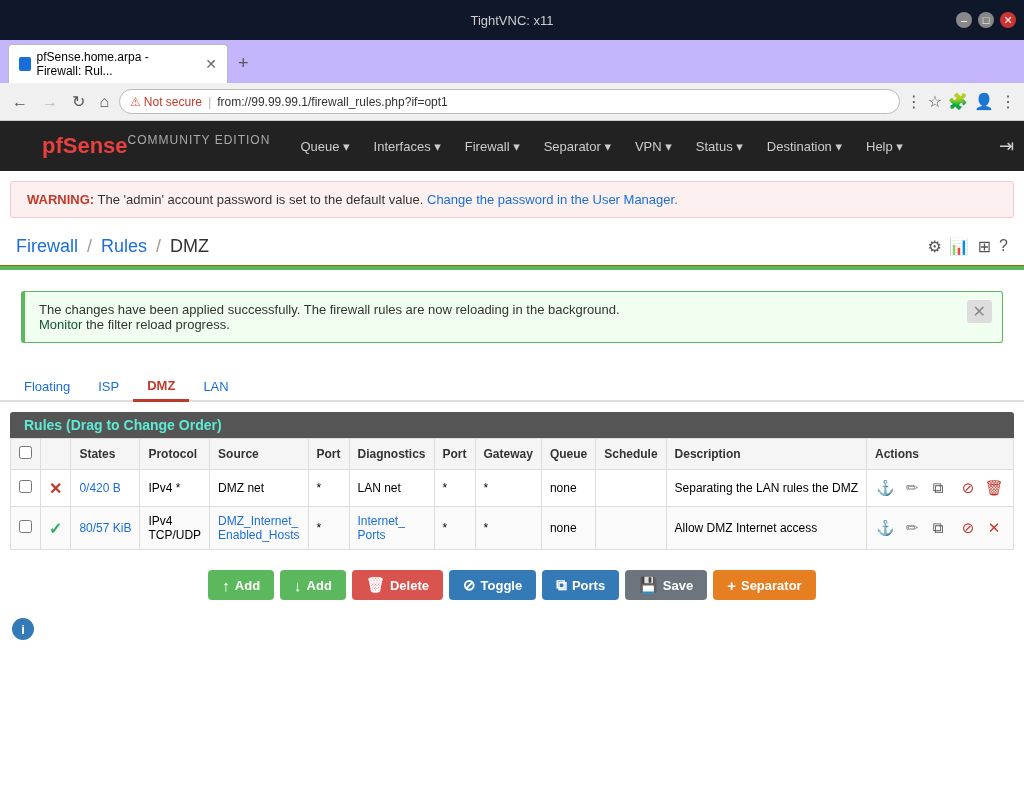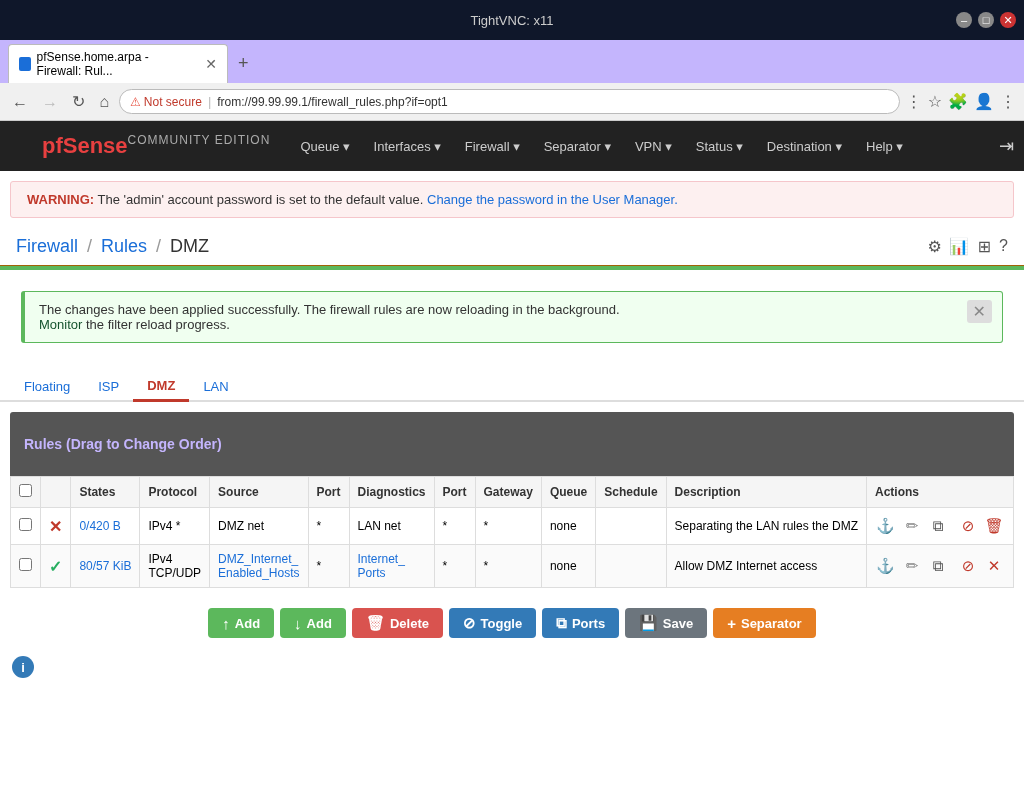--- a/index.html
+++ b/index.html
@@ -257,22 +257,22 @@
       font-weight: bold;
       margin-bottom: -2px;
     }
 
     
     .rules-section {
       margin: 10px;
     }
     .rules-header {
       background: #555;
-      color: #c4b5fd;
-      padding: 24px 14px;
+      color: #5eead4;
+      padding: 5px 14px;
       font-size: 14px;
       font-weight: bold;
       border-radius: 3px 3px 0 0;
     }
     .rules-table {
       width: 100%;
       border-collapse: collapse;
       border: 1px solid #ddd;
     }
     .rules-table th {

